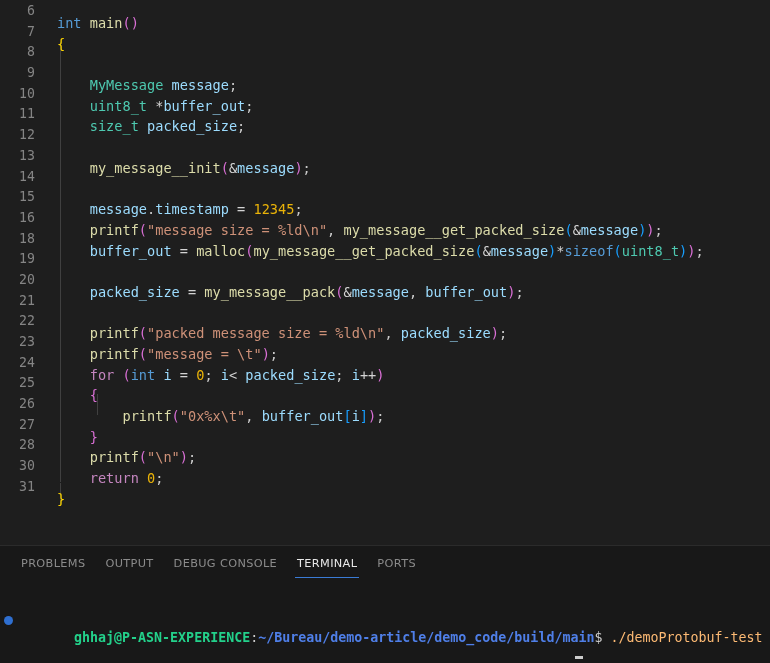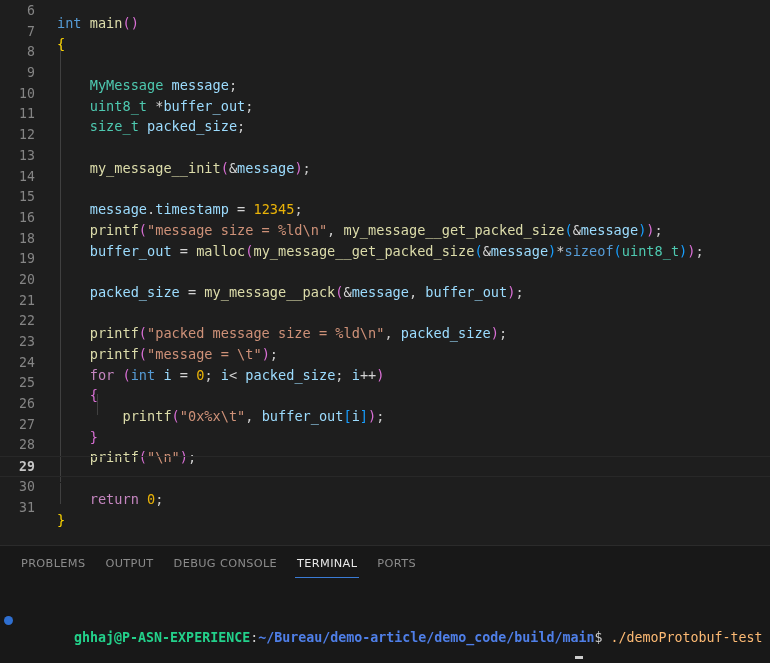--- a/index.html
+++ b/index.html
@@ -270,24 +270,20 @@
       <div class="line">
         <span class="gutter">27</span>
         <span class="content">    <span class="t-paren1">}</span></span>
       </div>
 
       <div class="line">
         <span class="gutter">28</span>
         <span class="content">    <span class="t-fn">printf</span><span class="t-paren1">(</span><span class="t-str">"\n"</span><span class="t-paren1">)</span><span class="t-punc">;</span></span>
       </div>
 
-      <div class="line current">
-        <span class="gutter">29</span>
-        <span class="content"></span>
-      </div>
 
       <div class="line">
         <span class="gutter">30</span>
         <span class="content">    <span class="t-ctrl">return</span> <span class="t-num">0</span><span class="t-punc">;</span></span>
       </div>
 
       <div class="line">
         <span class="gutter">31</span>
         <span class="content"><span class="t-brace">}</span></span>
       </div>

